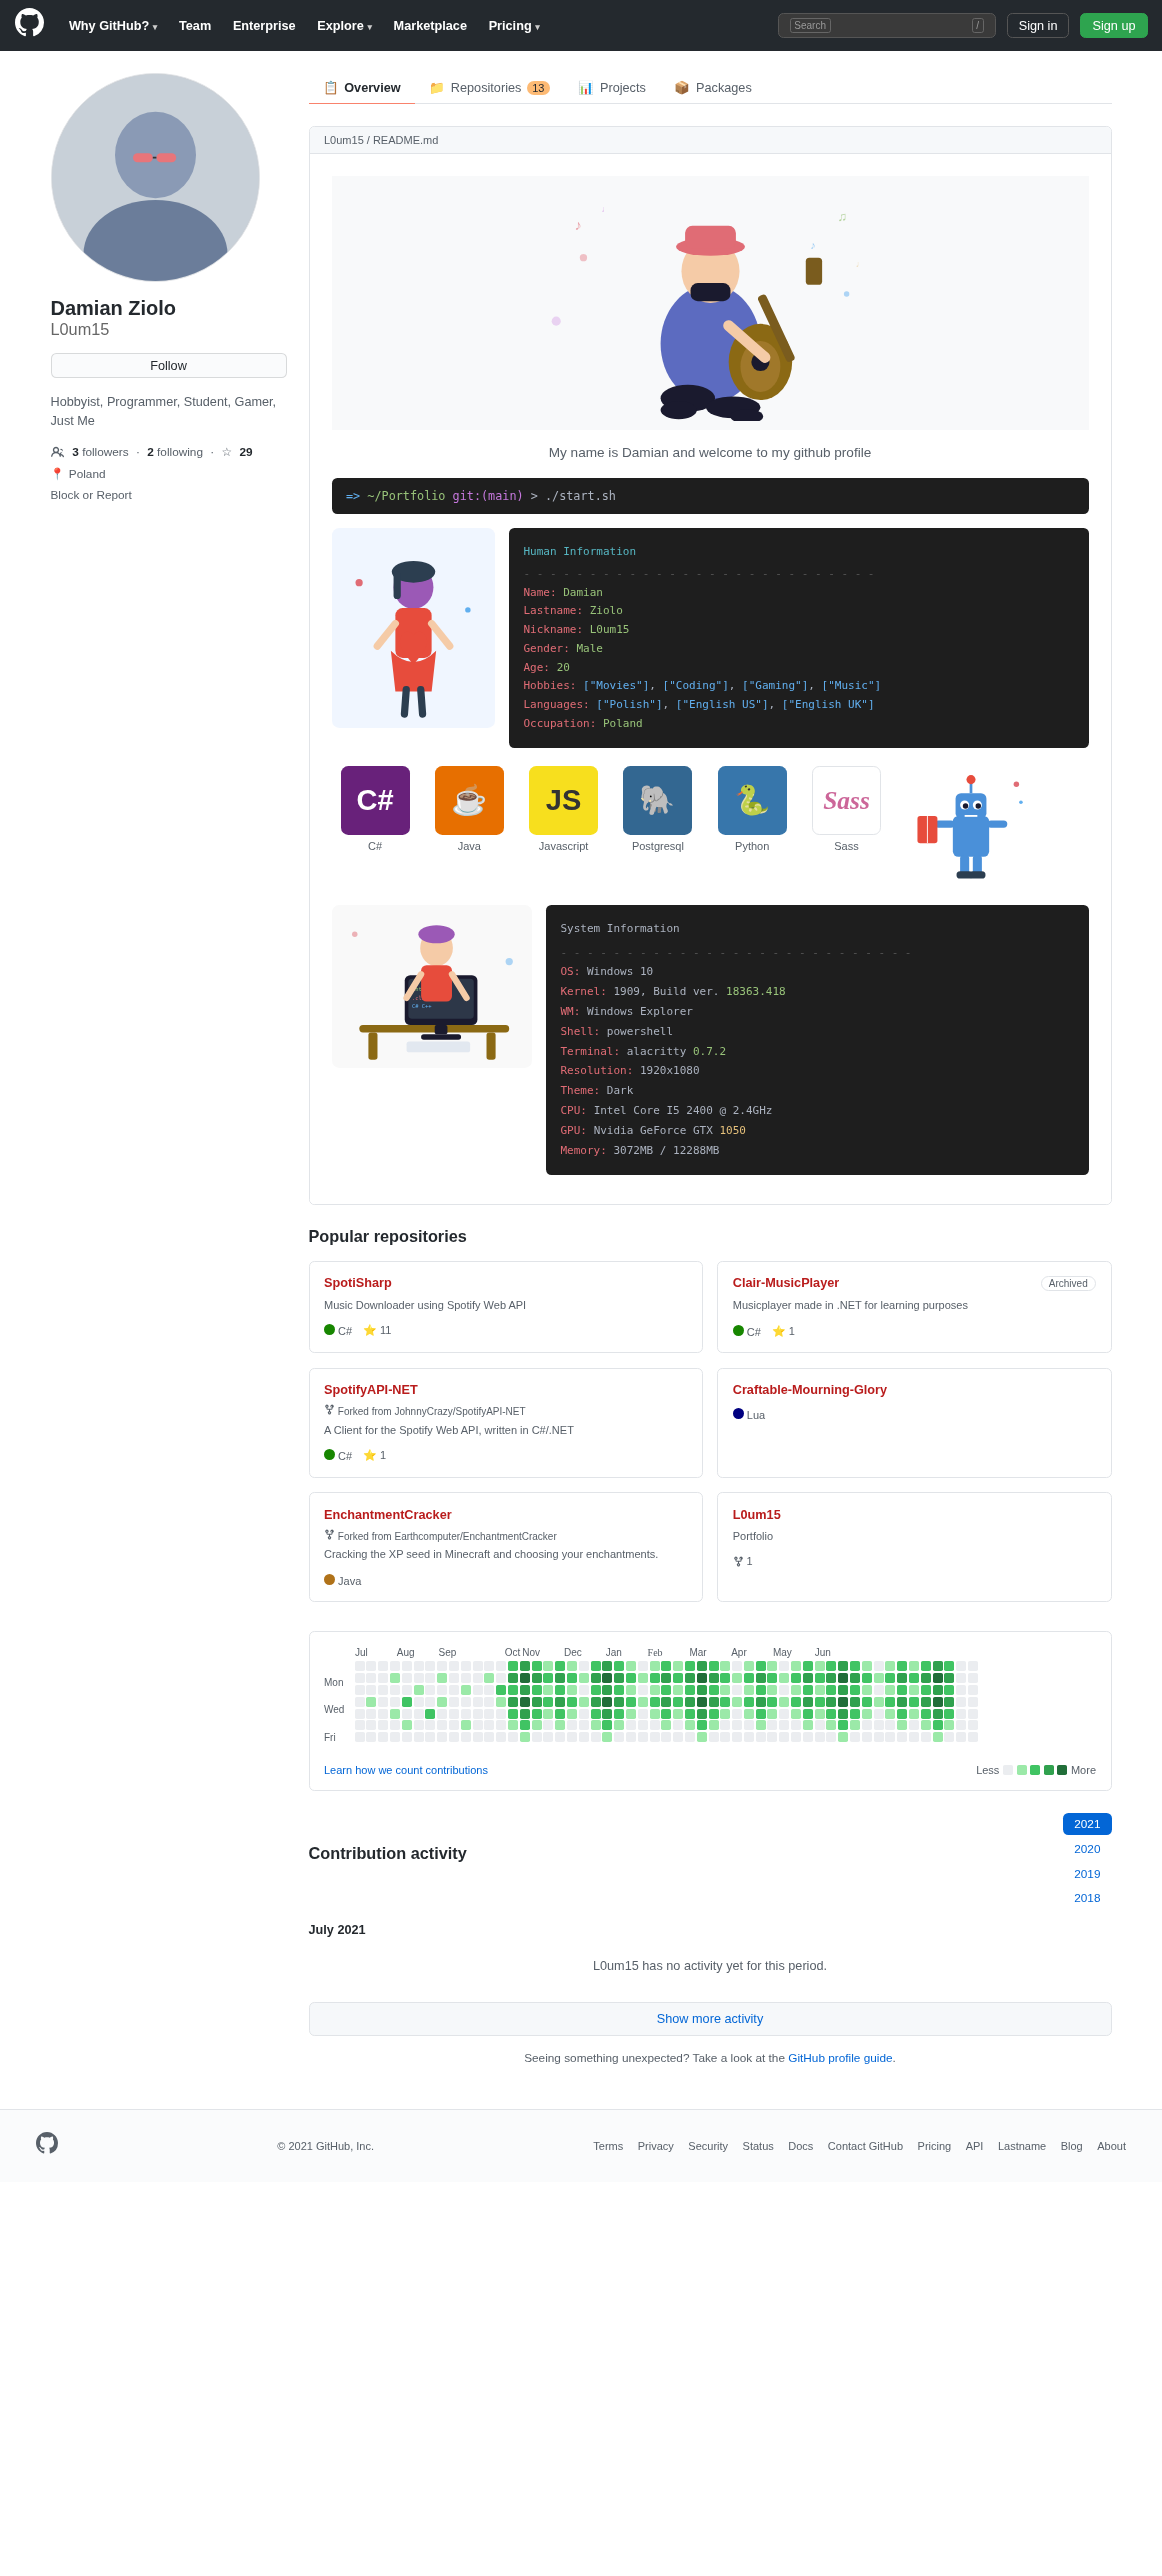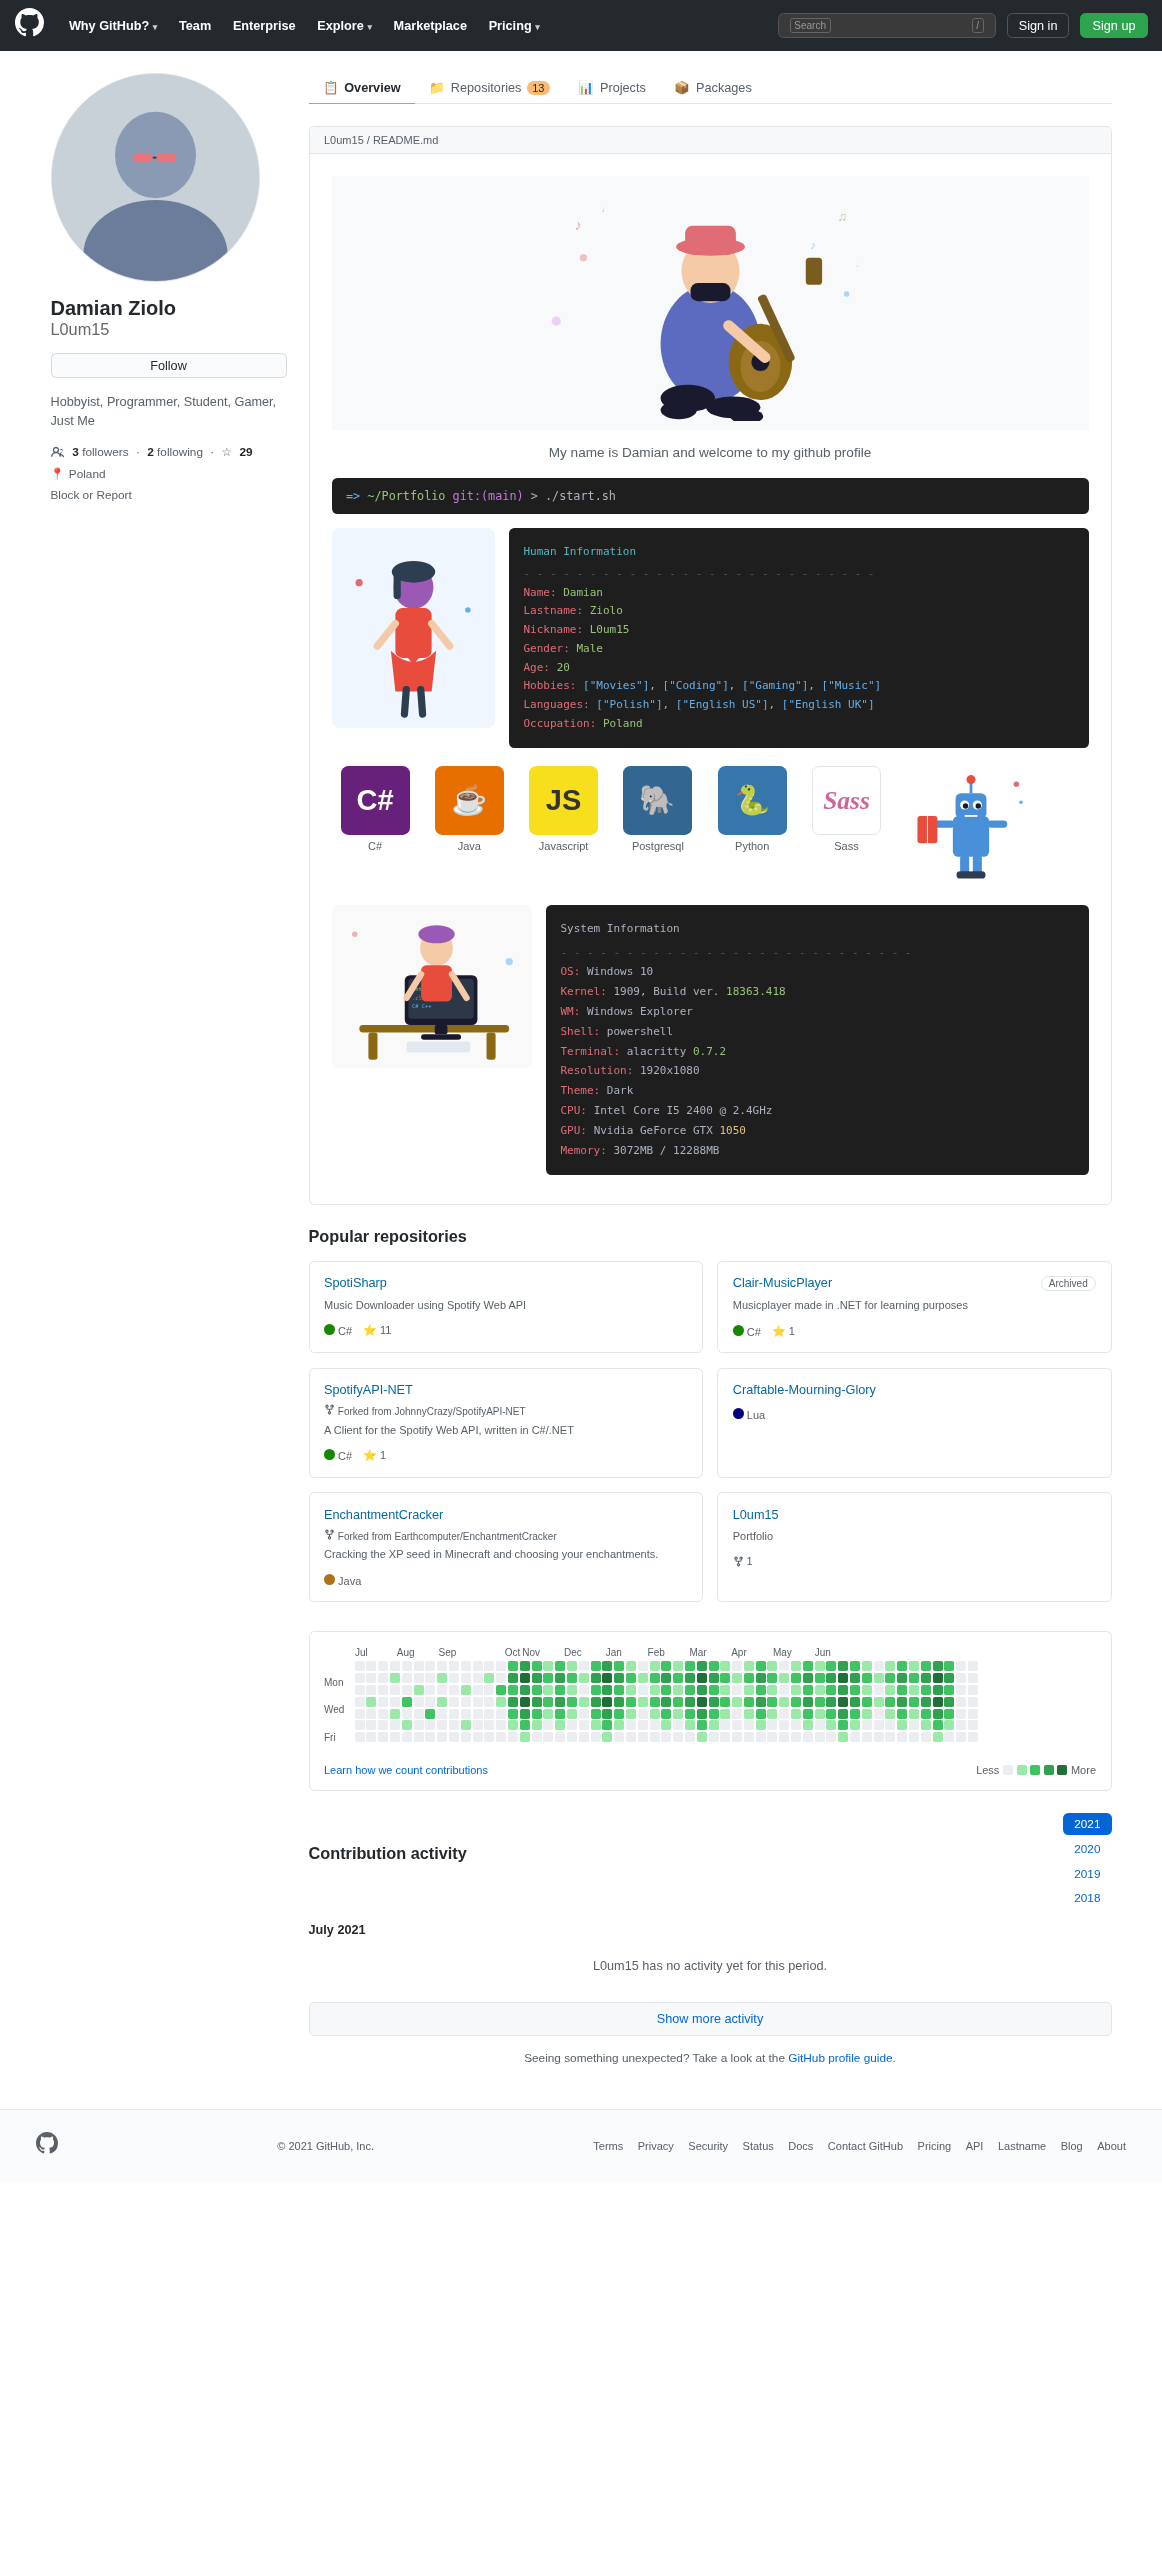--- a/index.html
+++ b/index.html
@@ -89,21 +89,21 @@
     .si-key { color: #e06c75; }
     .si-val { color: #abb2bf; }
     .si-valgreen { color: #98c379; }
     .si-valorange { color: #e5c07b; }
 
     
     .section-title { font-size: 16.3px; font-weight: 600; color: #24292e; margin-bottom: 14.5px; }
     .repos-grid { display: grid; grid-template-columns: 1fr 1fr; gap: 14.5px; margin-bottom: 29px; }
     .repo-card { border: 0.9px solid #e1e4e8; border-radius: 5.4px; padding: 14.5px; }
     .repo-header { display: flex; justify-content: space-between; align-items: flex-start; margin-bottom: 7.3px; }
-    .repo-name { color: #0369a1; font-weight: 400; font-size: 12.7px; text-decoration: none; }
+    .repo-name { color: #b91c1c; font-weight: 700; font-size: 12.7px; text-decoration: none; }
     .archived-badge { font-size: 10px; color: #586069; border: 0.9px solid #e1e4e8; border-radius: 18px; padding: 0.9px 7.3px; }
     .repo-desc { font-size: 11px; color: #586069; margin-bottom: 11px; line-height: 1.4; }
     .repo-forked { font-size: 10px; color: #586069; margin-bottom: 5.4px; }
     .repo-meta { display: flex; align-items: center; gap: 11px; font-size: 11px; color: #586069; }
     .lang-dot { width: 11px; height: 11px; border-radius: 50%; display: inline-block; }
     .lang-csharp { background: #178600; }
     .lang-java { background: #b07219; }
     .star-count { display: flex; align-items: center; gap: 2.7px; }
 
     
@@ -528,21 +528,21 @@
     <div class="contrib-section">
       <div class="contrib-graph">
         <div style="display:flex;gap:1.8px;margin-bottom:3.6px;padding-left:31px;">
           <span style="width:40px;font-size:10px;color:#586069;text-align:left;">Jul</span>
           <span style="width:40px;font-size:10px;color:#586069;text-align:left;">Aug</span>
           <span style="width:40px;font-size:10px;color:#586069;text-align:left;">Sep</span>
           <span style="width:40px;font-size:10px;color:#586069;text-align:right;">Oct</span>
           <span style="width:40px;font-size:10px;color:#586069;text-align:left;">Nov</span>
           <span style="width:40px;font-size:10px;color:#586069;text-align:left;">Dec</span>
           <span style="width:40px;font-size:10px;color:#586069;text-align:left;">Jan</span>
-          <span style="width:40px;font-size:10px;color:#586069;text-align:left;">Feb</span>
+          <span style="width:40px;font-size:10px;color:#586069;text-align:left;font-family:Liberation Serif, serif;">Feb</span>
           <span style="width:40px;font-size:10px;color:#586069;text-align:left;">Mar</span>
           <span style="width:40px;font-size:10px;color:#586069;text-align:left;">Apr</span>
           <span style="width:40px;font-size:10px;color:#586069;text-align:left;">May</span>
           <span style="width:40px;font-size:10px;color:#586069;text-align:left;">Jun</span>
         </div>
         <div style="display:flex;gap:3.6px;">
           <div style="display:flex;flex-direction:column;gap:1.8px;font-size:10px;color:#586069;padding-top:1.8px;width:27px;">
             <div style="height:11.8px;"></div>
             <div style="height:11.8px;display:flex;align-items:center;">Mon</div>
             <div style="height:11.8px;"></div>

